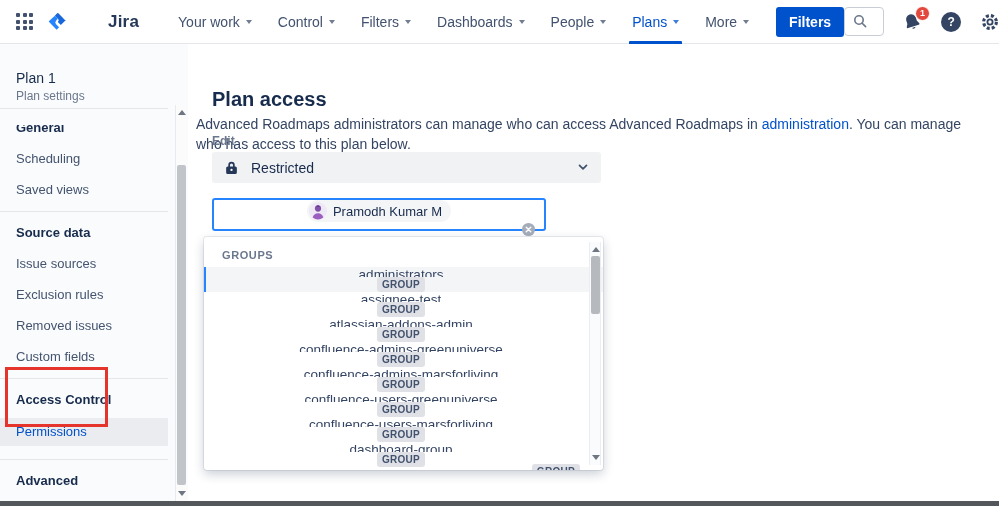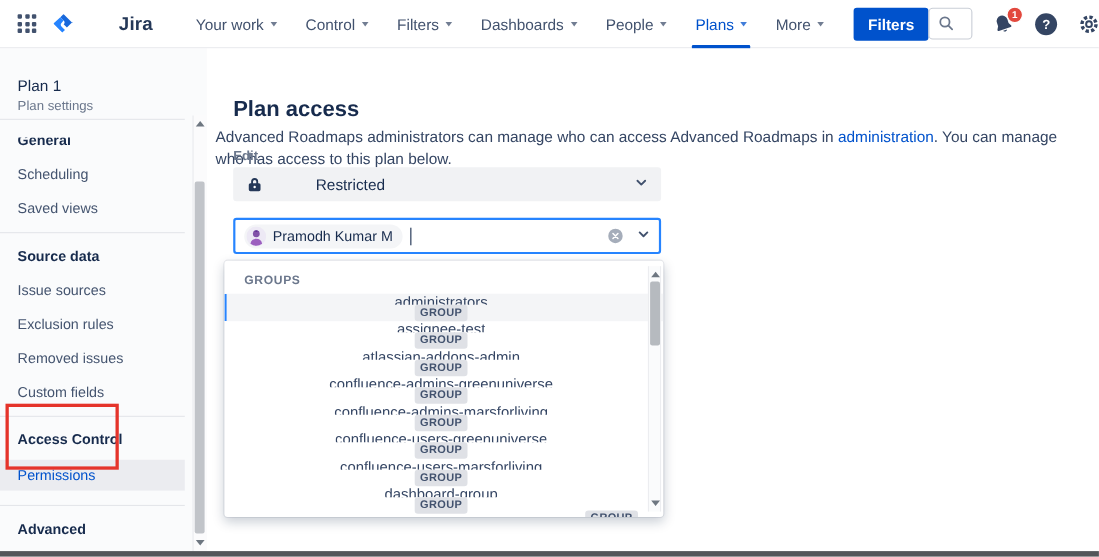--- a/index.html
+++ b/index.html
@@ -76,27 +76,27 @@
   .main { position:relative; flex:1; background:#fff; }
   .page-title { position:absolute; left:24px; top:44px; font-size:20px; font-weight:bold;
     color:#172B4D; line-height:22px; }
   .page-desc { position:absolute; left:8px; top:70px; right:24px; font-size:14px;
     color:#344563; line-height:20px; }
   .page-desc a { color:#0052CC; text-decoration:none; cursor:pointer; }
   .edit-label { position:absolute; left:24px; top:90px; font-size:12px; font-weight:bold;
     color:#6B778C; line-height:14px; }
   .restricted-select { position:absolute; left:24px; top:108px; width:389px; height:31px;
     background:#F1F2F4; border-radius:3px; display:flex; align-items:center;
-    padding:0 12px; cursor:pointer;gap:36px; }
+    padding:0 12px; cursor:pointer; }
   .restricted-label { font-size:14px; color:#172B4D; margin-left:12px; }
   .restricted-select .right-chev { margin-left:auto; }
 
-  .user-select { position:absolute; left:24px; top:154px; width:389px; height:33px;
+  .user-select { position:absolute; left:24px; top:154px; width:334px; height:33px;
     background:#fff; border:2px solid #2684FF; border-radius:3px; display:flex;
-    align-items:center; padding:0 8px; cursor:text; }
+    align-items:center; padding:0 8px; cursor:text;flex-direction:column; }
   .chip { display:flex; align-items:center; background:#F4F5F7; border-radius:12px;
     padding:2px 9px 2px 2px; height:22px; }
   .chip-name { font-size:13px; color:#172B4D; margin-left:6px; white-space:nowrap; }
   .text-cursor { width:1px; height:16px; background:#172B4D; margin-left:7px; }
   .clear-btn { margin-left:auto; cursor:pointer; display:flex; }
   .user-select .right-chev { margin-left:12px; cursor:pointer; }
 
   
   .dropdown-panel { position:absolute; left:16px; top:193px; width:399px; height:233px;
     background:#fff; border-radius:3px; box-shadow:0 0 0 1px rgba(9,30,66,.08),

